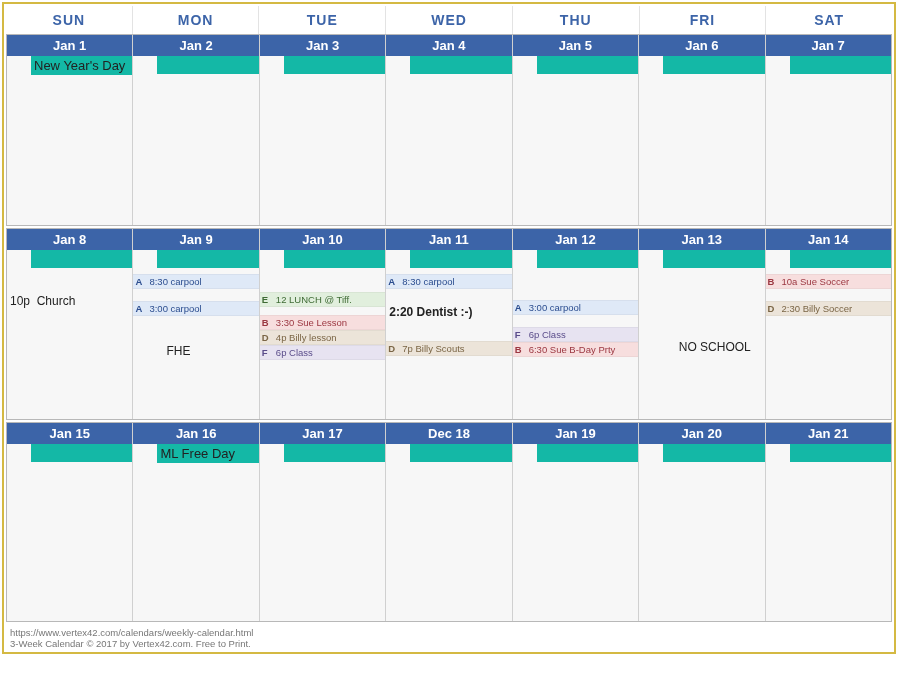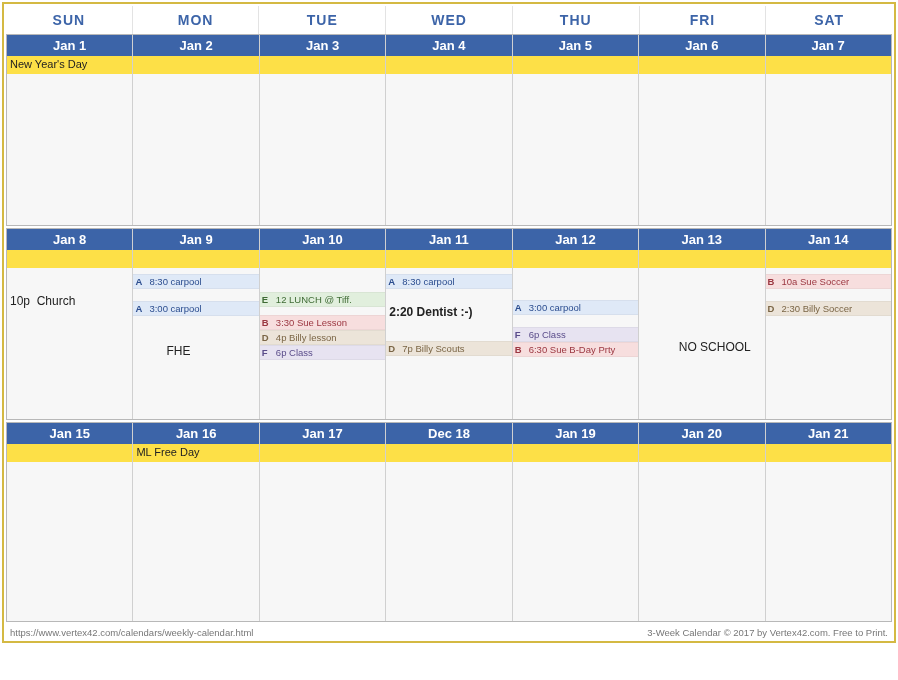--- a/index.html
+++ b/index.html
@@ -54,25 +54,26 @@
   }
   .body {
     flex: 1;
     background: #f7f7f7;
     display: flex;
     flex-direction: column;
     font-size: 10px;
     color: #333;
   }
   .body .top-band {
-    background: #fde047;
+    background: #14b8a6;
     min-height: 18px;
     padding: 2px 3px;
-    font-size: 11px;
+    font-size: 13px;
     color: #222;
+    margin-left: 24px;
   }
   .plain {
     padding: 2px 3px;
     font-size: 12px;
     color: #222;
   }
   .gap { height: 6px; }
   .gap-sm { height: 2px; }
   .ev {
     display: flex;
@@ -97,20 +98,21 @@
   .ev-E { background: #e1efdd; color: #3f6b35; }
   .ev-E .code { color: #3f6b35; }
   .ev-F { background: #e7e3f1; color: #5a4c8a; }
   .ev-F .code { color: #5a4c8a; }
   .footer {
     display: flex;
     justify-content: space-between;
     font-size: 9.5px;
     color: #777;
     padding: 3px 4px 3px 4px;
+    flex-direction: column;
   }
 </style>
 </head>
 <body>
 
 <div class="outer">
 
   <div class="dayhead-row">
     <div class="dayhead">SUN</div>
     <div class="dayhead">MON</div>

